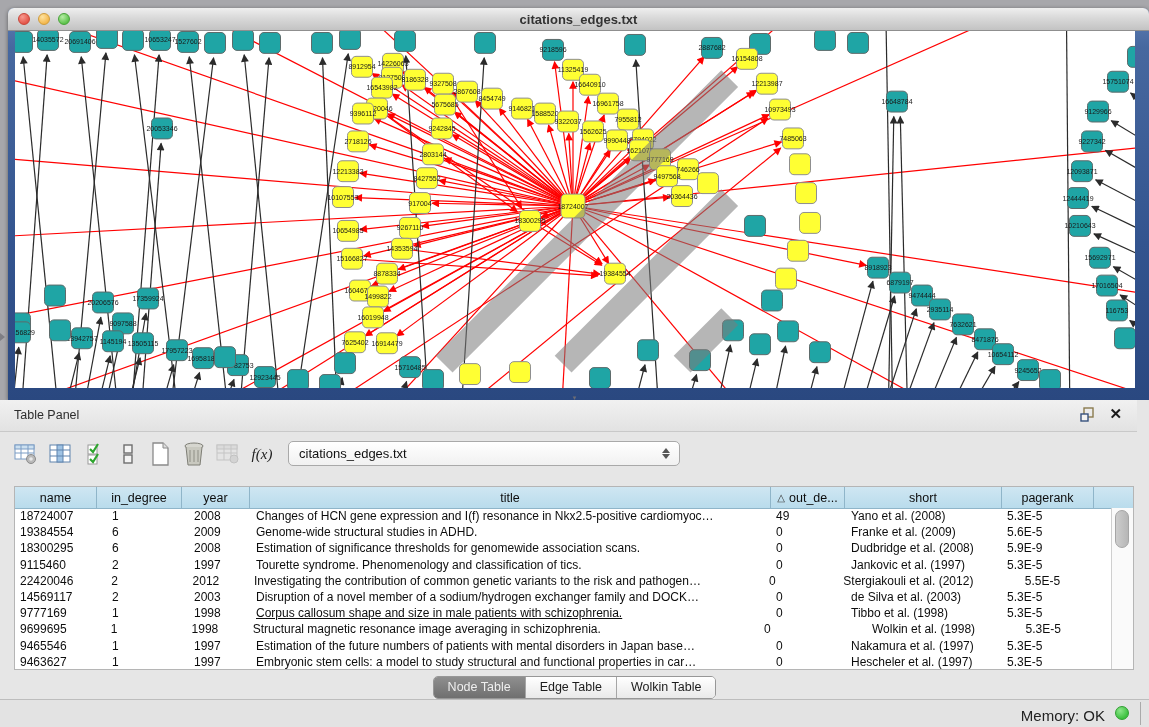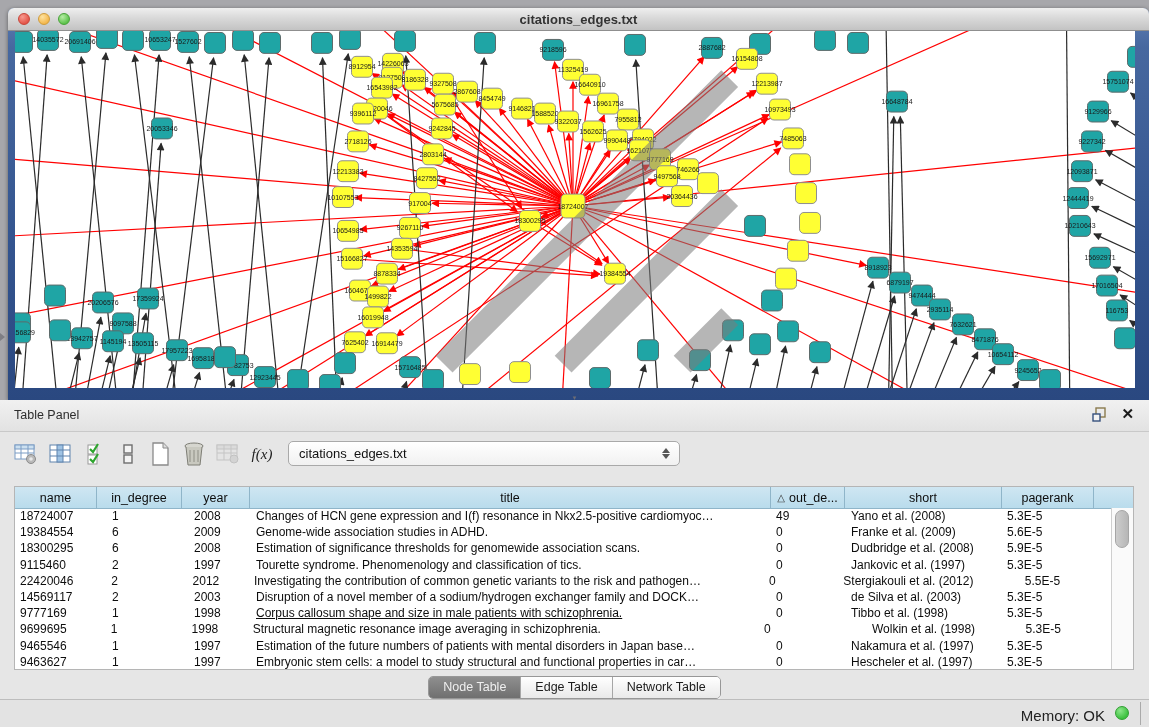--- a/index.html
+++ b/index.html
@@ -21,21 +21,21 @@
   .light.green{background:radial-gradient(circle at 35% 30%,#b6eca4,#5ec34d 70%);border:1px solid #48a238;}
   .canvas{position:absolute;left:7px;top:23px;right:14px;bottom:12px;background:#ffffff;overflow:hidden;}
   .canvas svg{display:block;width:100%;height:100%;}
   .grip{position:absolute;right:0;bottom:0;width:15px;height:15px;opacity:.55;}
 
   .splitter-dot{position:absolute;left:569px;top:394px;width:11px;height:7px;color:#6c6c74;font-size:7px;line-height:7px;text-align:center;}
   .side-arrow{position:absolute;left:0px;top:333px;width:0;height:0;border-top:4px solid transparent;border-bottom:4px solid transparent;border-left:5px solid #7e7e84;}
 
   
   .lower{position:absolute;left:0;top:400px;right:0;bottom:0;background:#e6e6e6;}
-  .panel-header{position:absolute;left:0;top:0;right:0;height:31px;background:linear-gradient(180deg,#f1f1f1,#e2e2e2);border-bottom:1px solid #c9c9c9;text-align:right;}
+  .panel-header{position:absolute;left:0;top:0;right:12px;height:31px;background:linear-gradient(180deg,#f1f1f1,#e2e2e2);border-bottom:1px solid #c9c9c9;text-align:right;}
   .panel-title{position:absolute;left:14px;top:8px;font-size:12.5px;color:#2d2d2d;}
   .float-icon{position:absolute;right:42px;top:7px;width:15px;height:15px;}
   .close-icon{position:absolute;right:15px;top:5px;font-size:15px;font-weight:bold;color:#1a1a1a;cursor:default;}
 
   .toolbar{position:absolute;left:0;top:31px;right:0;height:48px;}
   .tool-btn{position:absolute;top:8px;width:28px;height:30px;display:flex;align-items:center;justify-content:center;}
   .fx{font-family:"Liberation Serif",serif;font-style:italic;font-size:15px;color:#222;}
   .dropdown{position:absolute;left:288px;top:10px;width:392px;height:25px;box-sizing:border-box;background:linear-gradient(180deg,#ffffff,#f1f1f1);
     border:1px solid #a9a9a9;border-radius:5px;display:flex;align-items:center;box-shadow:inset 0 1px 0 #fff;}
   .dropdown-label{flex:1;padding-left:10px;font-size:13px;color:#111;white-space:nowrap;overflow:hidden;}
@@ -572,33 +572,33 @@
             <div class="td" style="width: 68px; padding-left: 12px;">2008</div>
             <div class="td" style="width: 521px; padding-left: 6px;">Changes of HCN gene expression and I(f) resonance in Nkx2.5-positive cardiomyoc…</div>
             <div class="td" style="width: 74px; padding-left: 5px;">49</div>
             <div class="td" style="width: 157px; padding-left: 6px;">Yano et al. (2008)</div>
             <div class="td" style="width: 92px; padding-left: 5px;">5.3E-5</div>
           </div>
           <div class="tr">
             <div class="td" style="width: 82px; padding-left: 5px;">19384554</div>
             <div class="td" style="width: 85px; padding-left: 15px;">6</div>
             <div class="td" style="width: 68px; padding-left: 12px;">2009</div>
-            <div class="td" style="width: 521px; padding-left: 6px;">Genome-wide association studies in ADHD.</div>
+            <div class="td" style="width: 521px; padding-left: 6px;">Genome-wide structural studies in ADHD.</div>
             <div class="td" style="width: 74px; padding-left: 5px;">0</div>
             <div class="td" style="width: 157px; padding-left: 6px;">Franke et al. (2009)</div>
             <div class="td" style="width: 92px; padding-left: 5px;">5.6E-5</div>
           </div>
           <div class="tr">
             <div class="td" style="width: 82px; padding-left: 5px;">18300295</div>
             <div class="td" style="width: 85px; padding-left: 15px;">6</div>
             <div class="td" style="width: 68px; padding-left: 12px;">2008</div>
             <div class="td" style="width: 521px; padding-left: 6px;">Estimation of significance thresholds for genomewide association scans.</div>
             <div class="td" style="width: 74px; padding-left: 5px;">0</div>
             <div class="td" style="width: 157px; padding-left: 6px;">Dudbridge et al. (2008)</div>
-            <div class="td" style="width: 92px; padding-left: 5px;">5.9E-5</div>
+            <div class="td" style="width: 92px; padding-left: 5px;">5.9E-9</div>
           </div>
           <div class="tr">
             <div class="td" style="width: 82px; padding-left: 5px;">9115460</div>
             <div class="td" style="width: 85px; padding-left: 15px;">2</div>
             <div class="td" style="width: 68px; padding-left: 12px;">1997</div>
             <div class="td" style="width: 521px; padding-left: 6px;">Tourette syndrome. Phenomenology and classification of tics.</div>
             <div class="td" style="width: 74px; padding-left: 5px;">0</div>
             <div class="td" style="width: 157px; padding-left: 6px;">Jankovic et al. (1997)</div>
             <div class="td" style="width: 92px; padding-left: 5px;">5.3E-5</div>
           </div>
@@ -659,21 +659,21 @@
         </div>
       <div class="scrolltrack">
         <div class="scrollthumb"></div>
       </div>
     </div>
 
     <div class="tabsbar">
       <div class="seg" id="tabseg">
           <div class="tab active">Node Table</div>
           <div class="tab">Edge Table</div>
-          <div class="tab">Network Table</div>
+          <div class="tab">Wolkin Table</div>
         </div>
     </div>
 
     <div class="statusbar">
       <span class="memory">Memory: OK</span>
       <span class="memdot"></span>
       <span class="statdiv"></span>
     </div>
   </div>
 

